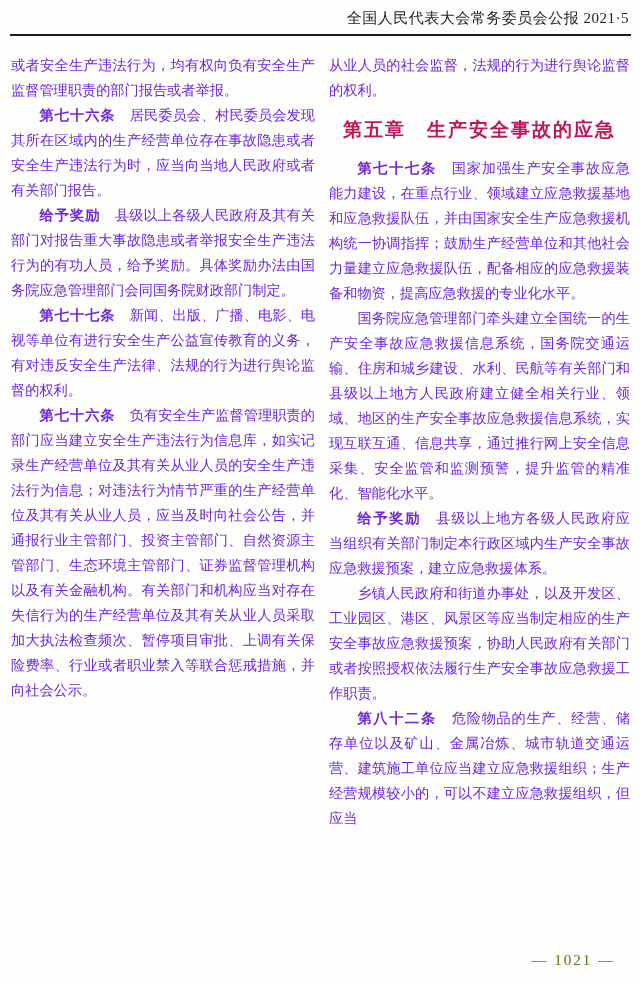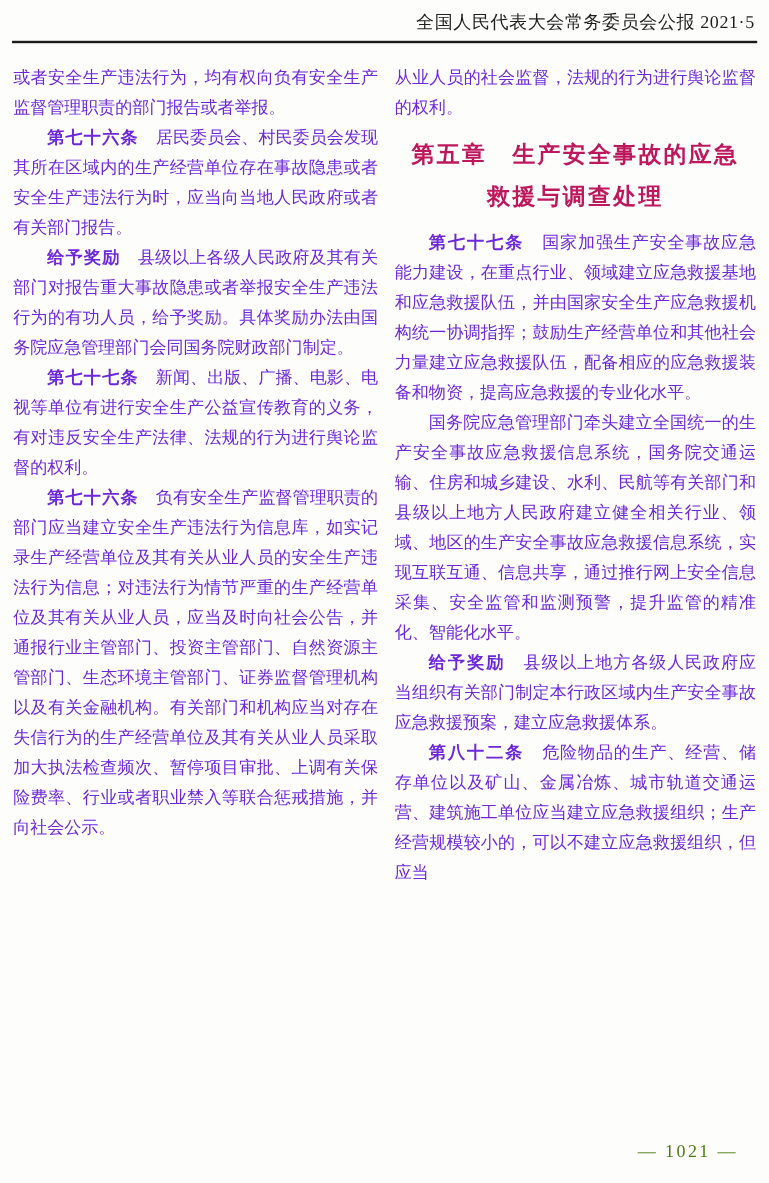--- a/index.html
+++ b/index.html
@@ -93,24 +93,24 @@
         <p class="para no-indent">或者安全生产违法行为，均有权向负有安全生产监督管理职责的部门报告或者举报。</p>
         <p class="para"><span class="lead">第七十六条</span>　居民委员会、村民委员会发现其所在区域内的生产经营单位存在事故隐患或者安全生产违法行为时，应当向当地人民政府或者有关部门报告。</p>
         <p class="para"><span class="lead">给予奖励</span>　县级以上各级人民政府及其有关部门对报告重大事故隐患或者举报安全生产违法行为的有功人员，给予奖励。具体奖励办法由国务院应急管理部门会同国务院财政部门制定。</p>
         <p class="para"><span class="lead">第七十七条</span>　新闻、出版、广播、电影、电视等单位有进行安全生产公益宣传教育的义务，有对违反安全生产法律、法规的行为进行舆论监督的权利。</p>
         <p class="para"><span class="lead">第七十六条</span>　负有安全生产监督管理职责的部门应当建立安全生产违法行为信息库，如实记录生产经营单位及其有关从业人员的安全生产违法行为信息；对违法行为情节严重的生产经营单位及其有关从业人员，应当及时向社会公告，并通报行业主管部门、投资主管部门、自然资源主管部门、生态环境主管部门、证券监督管理机构以及有关金融机构。有关部门和机构应当对存在失信行为的生产经营单位及其有关从业人员采取加大执法检查频次、暂停项目审批、上调有关保险费率、行业或者职业禁入等联合惩戒措施，并向社会公示。</p>
       </section>
     <section class="col col-right">
         <p class="para no-indent">从业人员的社会监督，法规的行为进行舆论监督的权利。</p>
         <div class="chapter">
           <div class="chapter-line">第五章　生产安全事故的应急</div>
-          <div class="chapter-line">救援与调查处理</div>
         </div>
         <p class="para"><span class="lead">第七十七条</span>　国家加强生产安全事故应急能力建设，在重点行业、领域建立应急救援基地和应急救援队伍，并由国家安全生产应急救援机构统一协调指挥；鼓励生产经营单位和其他社会力量建立应急救援队伍，配备相应的应急救援装备和物资，提高应急救援的专业化水平。</p>
         <p class="para">国务院应急管理部门牵头建立全国统一的生产安全事故应急救援信息系统，国务院交通运输、住房和城乡建设、水利、民航等有关部门和县级以上地方人民政府建立健全相关行业、领域、地区的生产安全事故应急救援信息系统，实现互联互通、信息共享，通过推行网上安全信息采集、安全监管和监测预警，提升监管的精准化、智能化水平。</p>
         <p class="para"><span class="lead">给予奖励</span>　县级以上地方各级人民政府应当组织有关部门制定本行政区域内生产安全事故应急救援预案，建立应急救援体系。</p>
+        <p class="para">乡镇人民政府和街道办事处，以及开发区、工业园区、港区、风景区等应当制定相应的生产安全事故应急救援预案，协助人民政府有关部门或者按照授权依法履行生产安全事故应急救援工作职责。</p>
         <p class="para"><span class="lead">第八十二条</span>　危险物品的生产、经营、储存单位以及矿山、金属冶炼、城市轨道交通运营、建筑施工单位应当建立应急救援组织；生产经营规模较小的，可以不建立应急救援组织，但应当</p>
       </section>
   </main>
   <footer class="page-footer">
     <span>— 1021 —</span>
   </footer>
 </div>
 
 </body></html>

